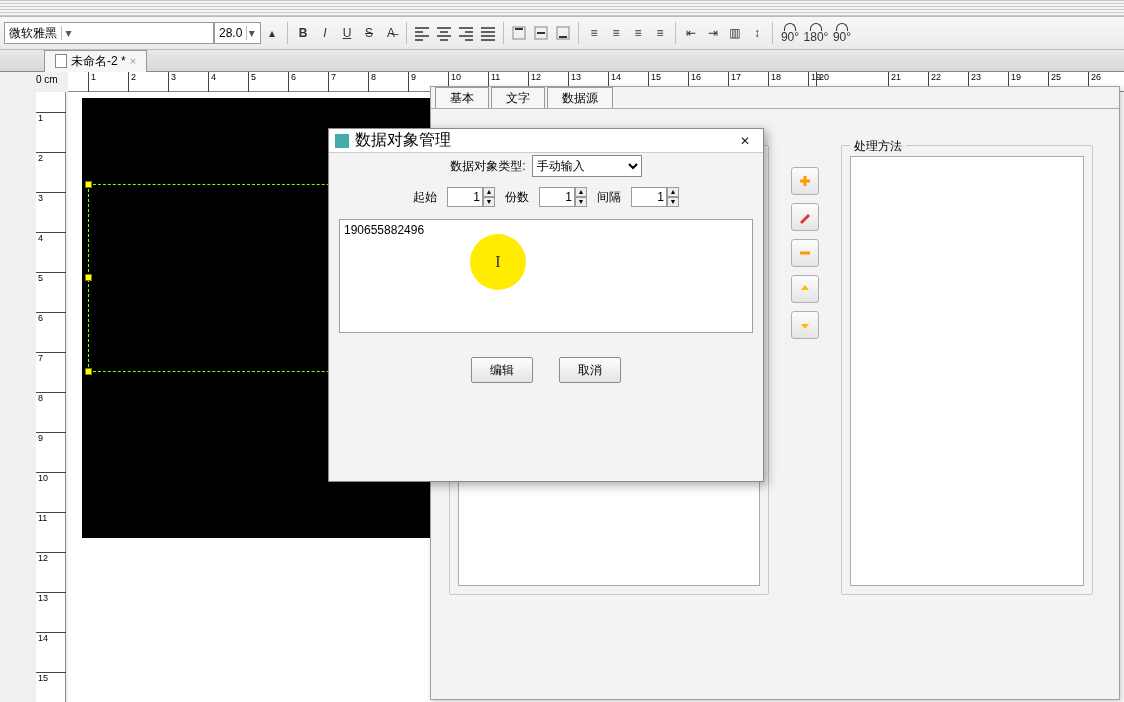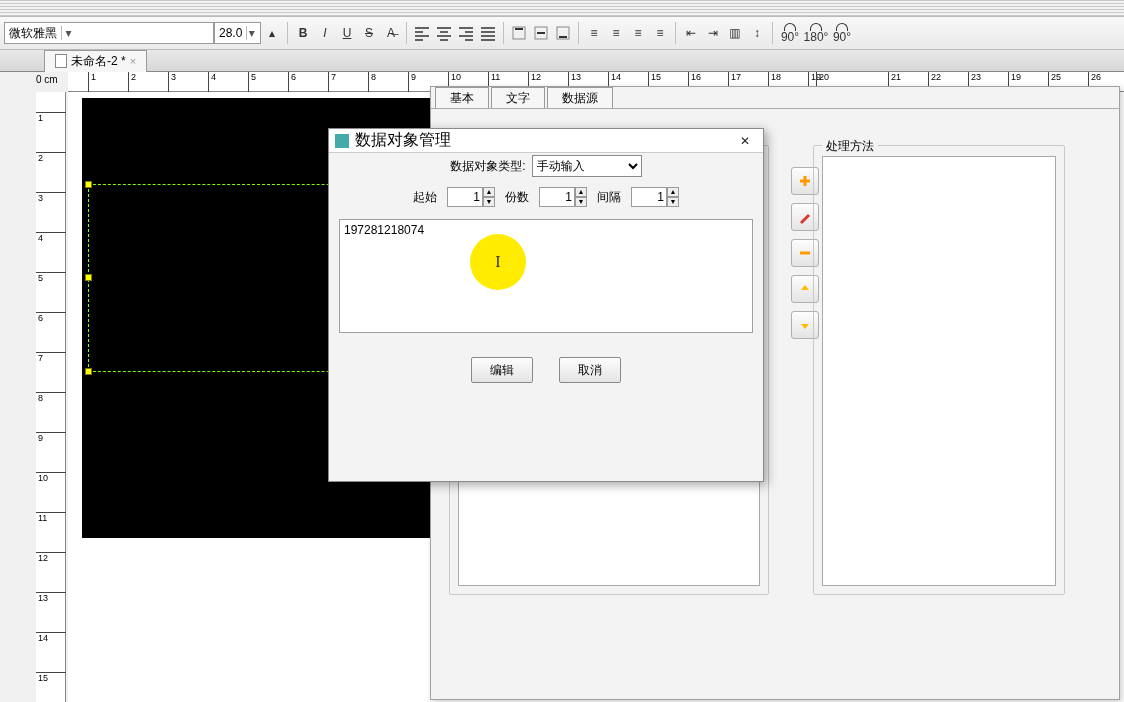--- a/index.html
+++ b/index.html
@@ -45,21 +45,21 @@
   .prop-panel .titlebar .app-ico{width:14px;height:14px;background:#4aa;}
   .prop-panel .titlebar .x{width:30px;height:18px;display:flex;align-items:center;justify-content:center;color:#444;}
   .prop-panel .tabs{height:22px;display:flex;gap:2px;padding-left:4px;border-bottom:1px solid #aaa;}
   .prop-panel .tabs .tab{border:1px solid #9a9a9a;border-bottom:none;background:#f6f6f6;padding:2px 14px;font-size:12px;}
   .prop-body{position:absolute;top:50px;left:10px;right:10px;bottom:50px;}
   .group{position:absolute;border:1px solid #c8c8c8;border-radius:2px;}
   .group .legend{position:absolute;top:-8px;left:8px;background:#f3f3f3;padding:0 4px;font-size:12px;}
   .data-group{left:8px;top:8px;width:320px;height:450px;}
   .action-col{position:absolute;left:350px;top:30px;width:32px;display:flex;flex-direction:column;gap:8px;}
   .action-col .abtn{width:28px;height:28px;border:1px solid #b0b0b0;background:linear-gradient(#fdfdfd,#e4e4e4);border-radius:3px;display:flex;align-items:center;justify-content:center;}
-  .method-group{left:372px;top:8px;width:252px;height:450px;}
+  .method-group{left:400px;top:8px;width:252px;height:450px;}
   .method-group .listbox{position:absolute;left:8px;top:10px;right:8px;bottom:8px;background:#fff;border:1px solid #a9a9a9;}
   .data-group .listbox{position:absolute;left:8px;top:10px;right:8px;bottom:8px;background:#fff;border:1px solid #a9a9a9;}
   .foot-row{position:absolute;left:10px;right:10px;bottom:14px;height:28px;display:flex;align-items:center;gap:8px;}
   .foot-row input[type=text]{flex:1;height:22px;border:1px solid #a0a0a0;background:#fff;}
   .foot-row .btn{height:24px;border:1px solid #8a8a8a;background:linear-gradient(#fdfdfd,#e4e4e4);padding:0 14px;border-radius:2px;}
   .cbox{width:14px;height:14px;border:1px solid #777;background:#fff;display:inline-block;}
   
   .dialog{position:absolute;left:328px;top:128px;width:436px;height:354px;background:#f3f3f3;border:1px solid #8a8a8a;box-shadow:3px 3px 10px rgba(0,0,0,.35);}
   .dialog .titlebar{height:24px;background:#fff;border-bottom:1px solid #ccc;display:flex;align-items:center;justify-content:space-between;padding:0 6px;}
   .dialog .titlebar .left{display:flex;align-items:center;gap:6px;}
@@ -413,20 +413,20 @@
     <span>间隔</span>
     <div class="spin">
         <input value="1" style="">
         <div class="btns">
           <div>▲</div>
           <div>▼</div>
         </div>
       </div>
   </div>
   <div class="textarea">
-    <span>197281218074</span>
+    <span>190655882496</span>
     <div class="cursor-dot" style="left:130px;top:14px">I</div>
   </div>
   <div class="dlg-foot">
     <button class="btn">编辑</button>
     <button class="btn">取消</button>
   </div>
 </div>
 
 </body></html>

